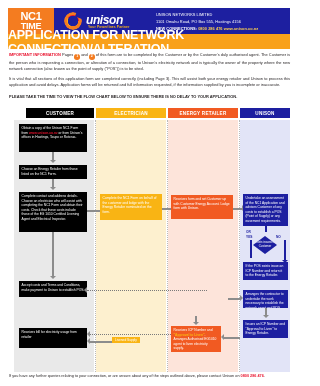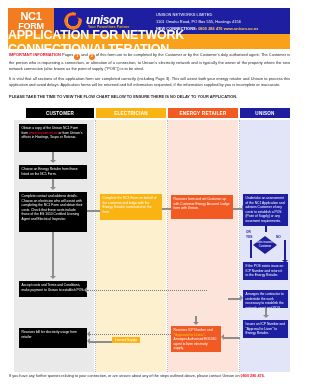--- a/index.html
+++ b/index.html
@@ -86,21 +86,21 @@
   .foot .ph{color:#e8112d;font-weight:bold;}
 </style>
 </head>
 <body>
 
 <div class="page">
 
   <div class="hdr">
     <div class="nc1">
       <div class="l1">NC1</div>
-      <div class="l2">FORM</div>
+      <div class="l2">TIME</div>
     </div>
     <div class="logo">
       <div class="ring"></div>
       <div class="ringgap"></div>
       <div class="wordmark">unison</div>
       <div class="tagline">Your Powerlines Partner</div>
     </div>
     <div class="addr">
       <div>UNISON NETWORKS LIMITED</div>
       <div>1101 Omahu Road, PO Box 555, Hastings 4156</div>

